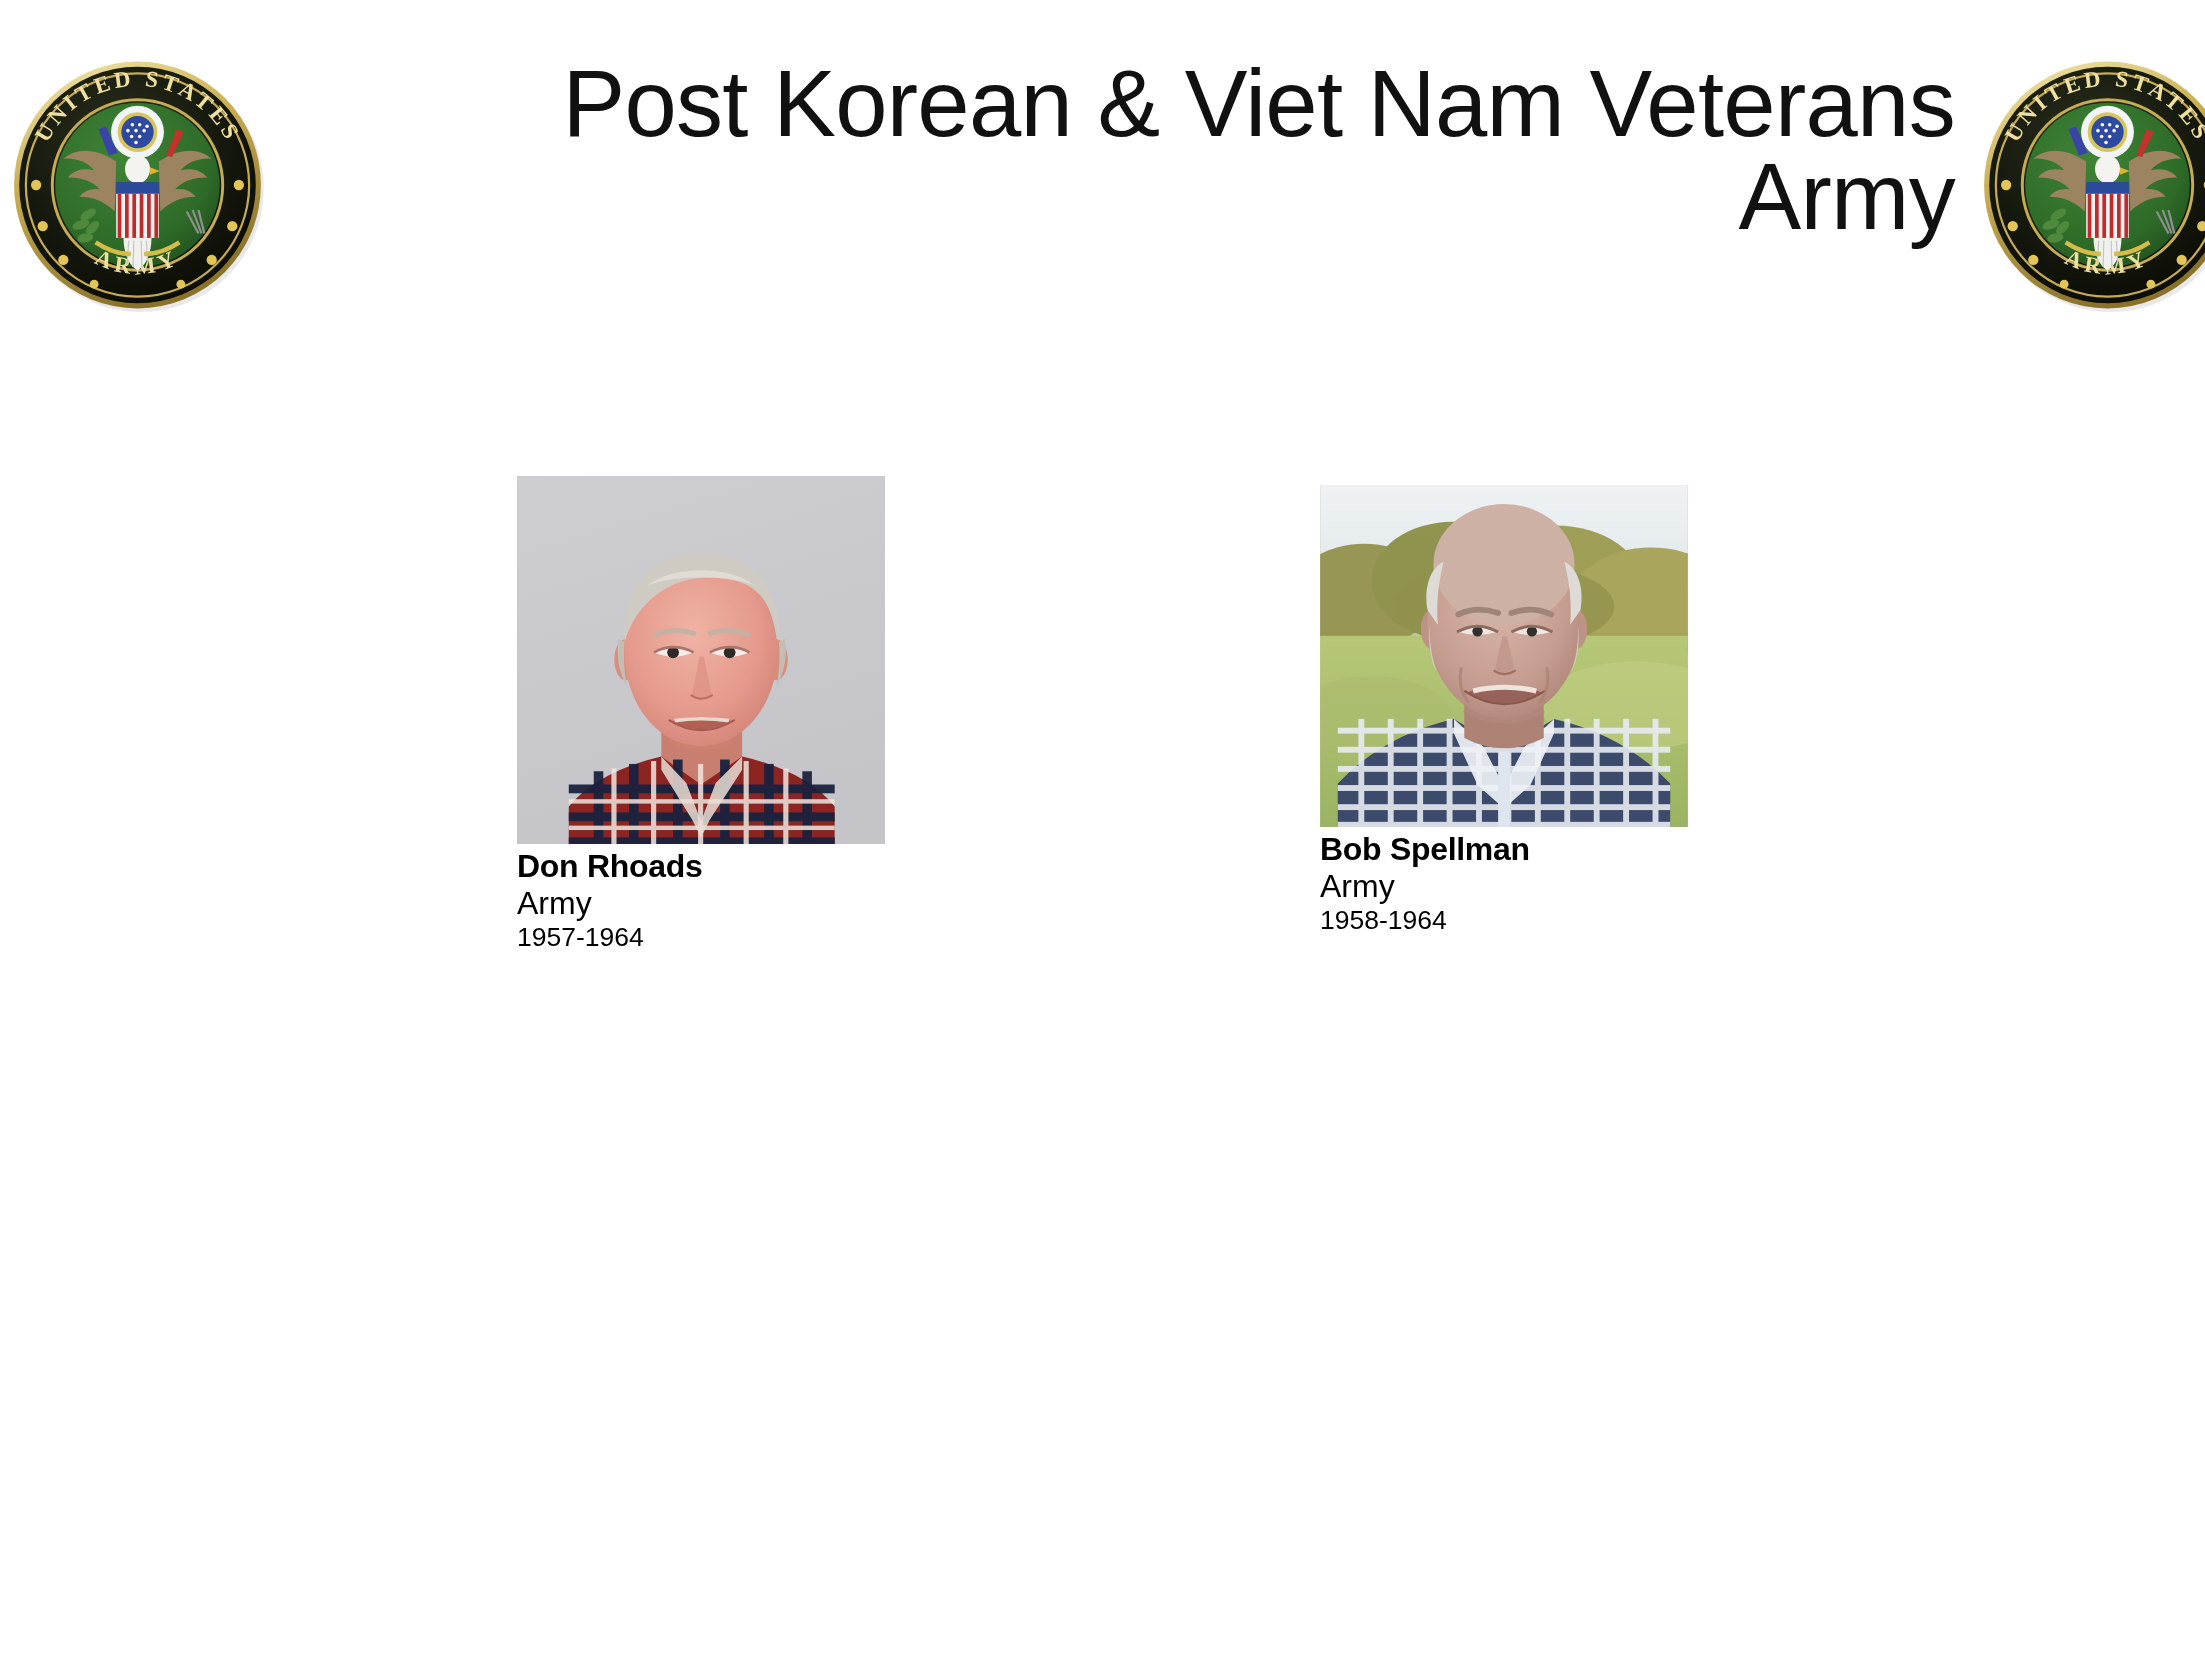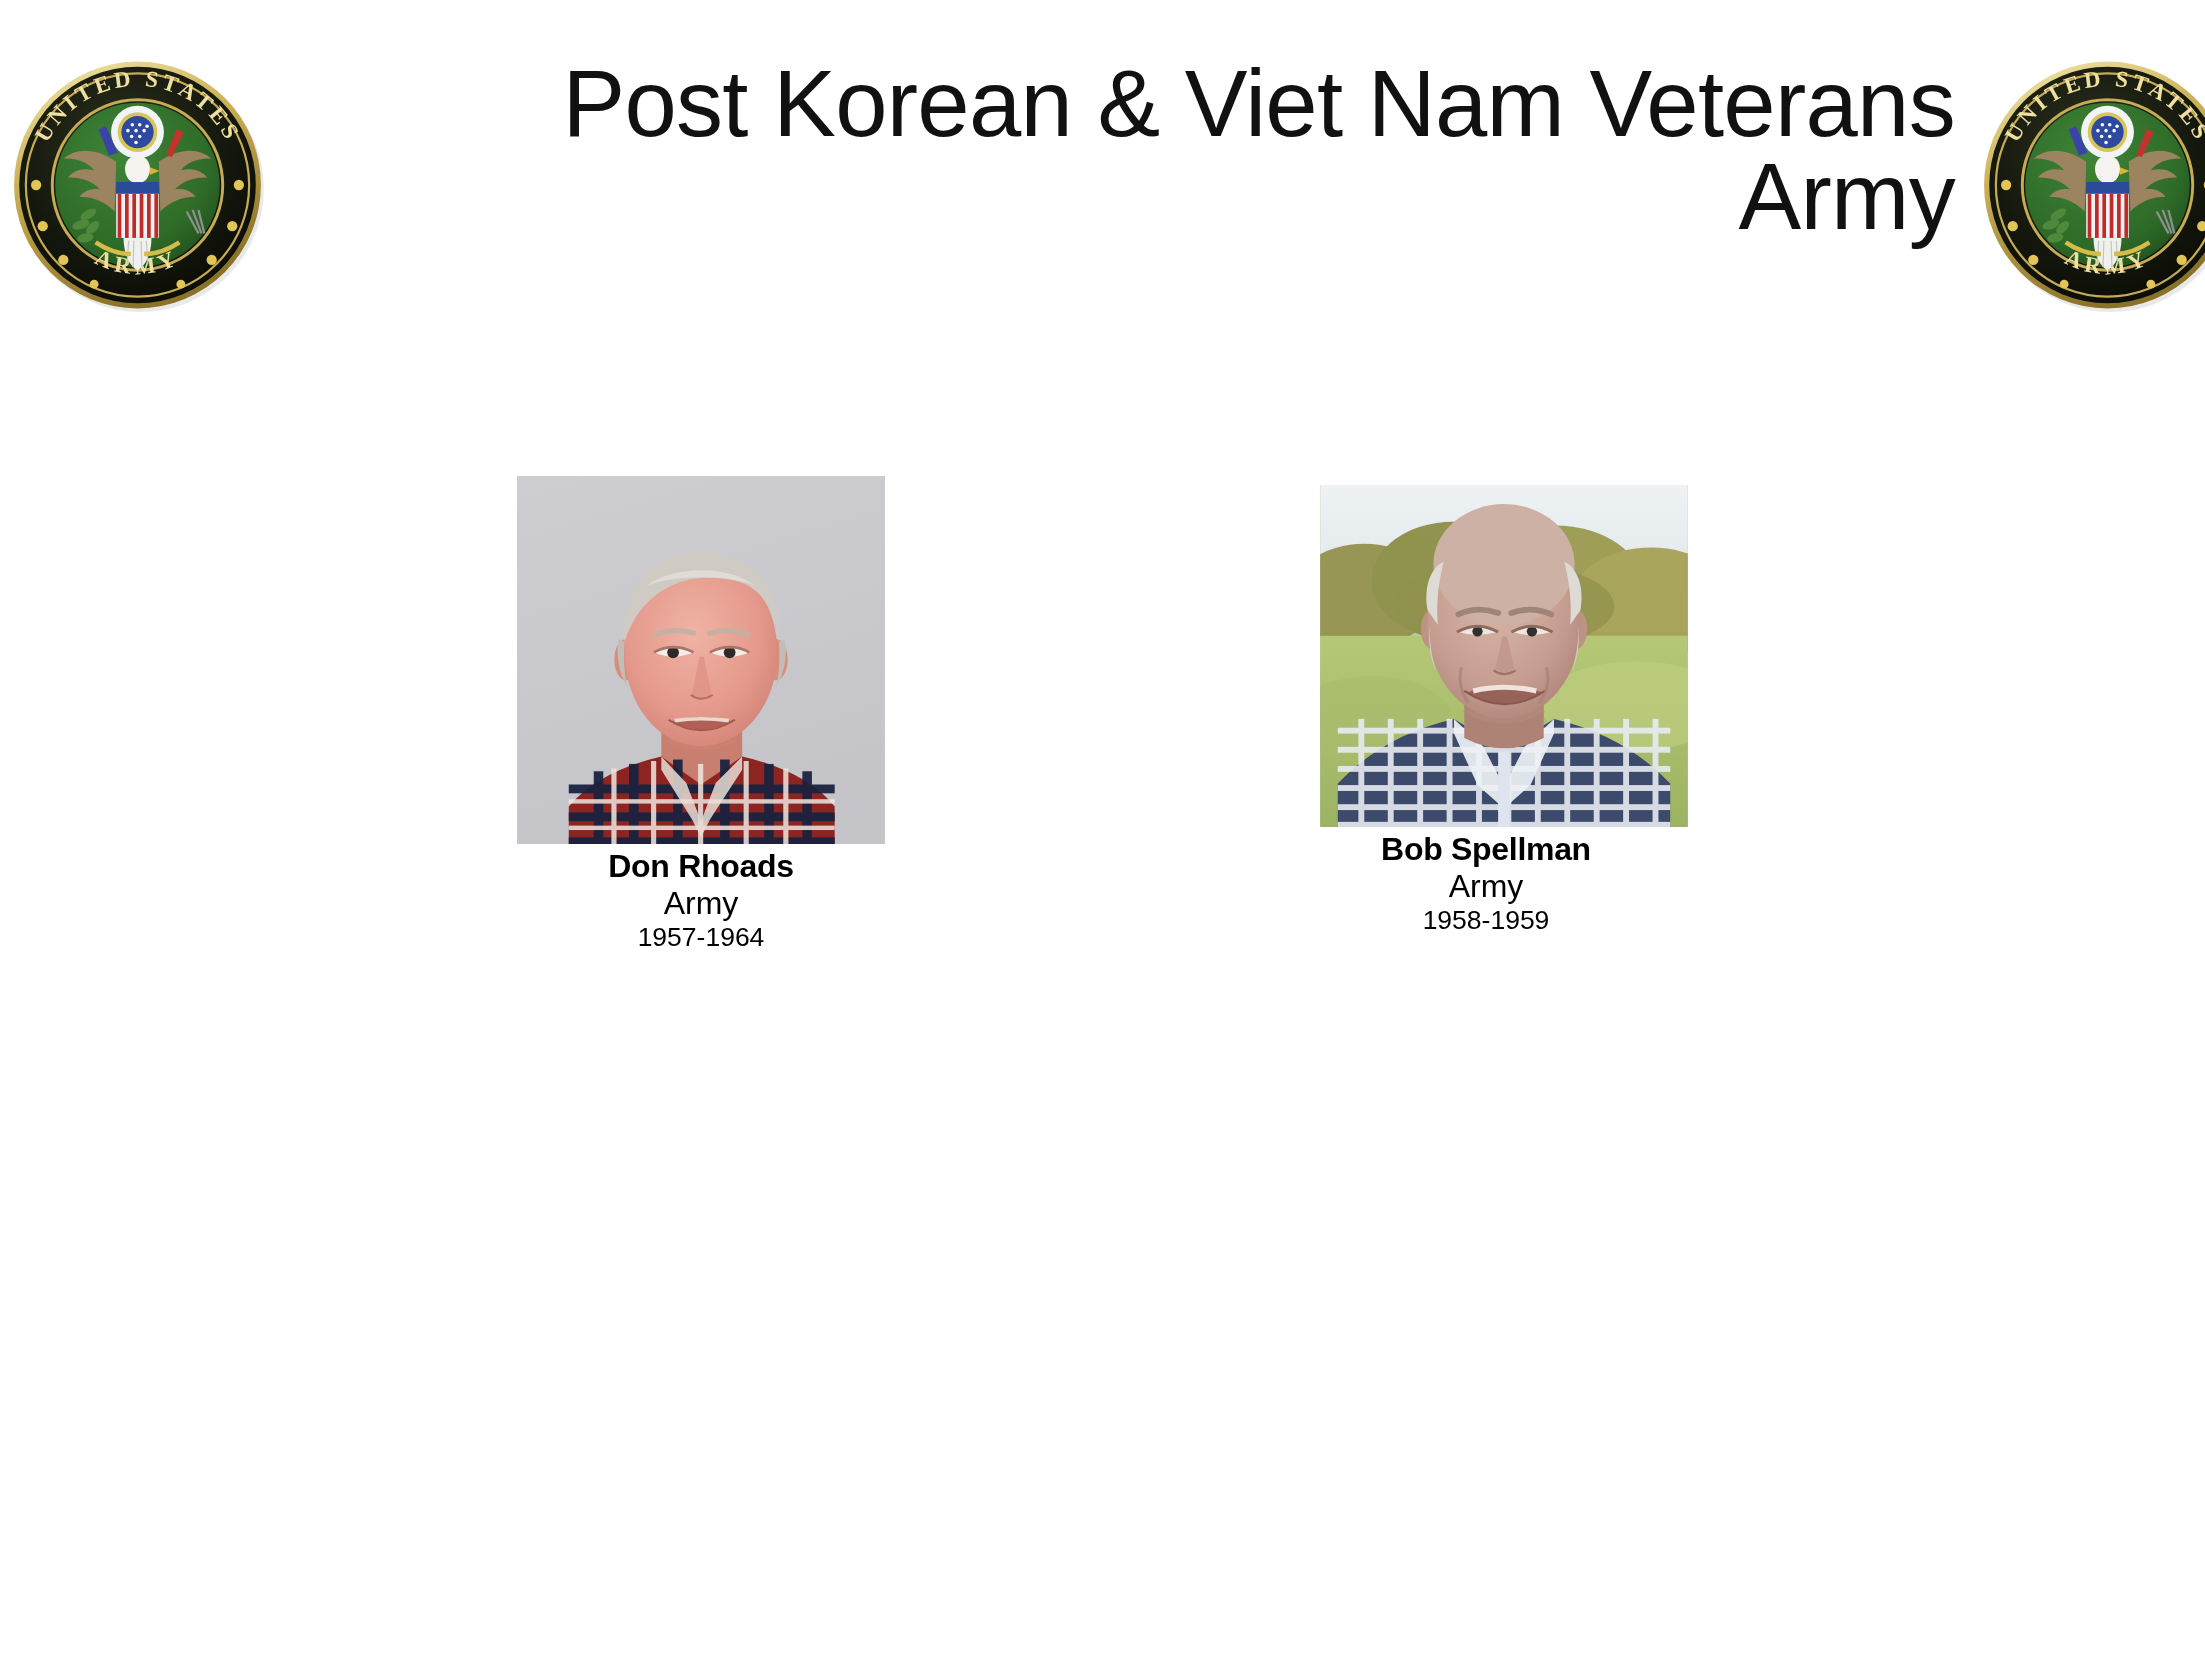--- a/index.html
+++ b/index.html
@@ -58,21 +58,21 @@
     overflow: hidden;
     display: block;
   }
   .photo-1 { width: 368px; height: 368px; background: #c9c9ce; }
   .photo-2 { width: 368px; height: 342px; background: #b9c9a2; }
 
   .photo svg { display:block; width: 100%; height: 100%; }
 
   .caption {
     margin-top: 5.9px;
-    text-align: center;
+    text-align: left;
     line-height: 1.02;
   }
   .cap-name {
     display: block;
     font-weight: bold;
     font-size: 32px;
     letter-spacing: -0.3px;
   }
   .cap-branch {
     display: block;
@@ -500,16 +500,16 @@
         <path d="M192 248 Q186 276 202 296" stroke="#a8806f" stroke-width="4" fill="none" opacity="0.7"></path>
         <path d="M308 248 Q314 276 298 296" stroke="#a8806f" stroke-width="4" fill="none" opacity="0.7"></path>
 
         <path d="M196 306 Q250 336 304 306" stroke="#b08a7c" stroke-width="7" fill="none" opacity="0.65"></path>
       </g>
     </svg>
   </div>
   <div class="caption">
     <span class="cap-name">Bob Spellman</span>
     <span class="cap-branch">Army</span>
-    <span class="cap-years">1958-1959</span>
+    <span class="cap-years">1958-1964</span>
   </div>
 </div>
 
 
 </body></html>

